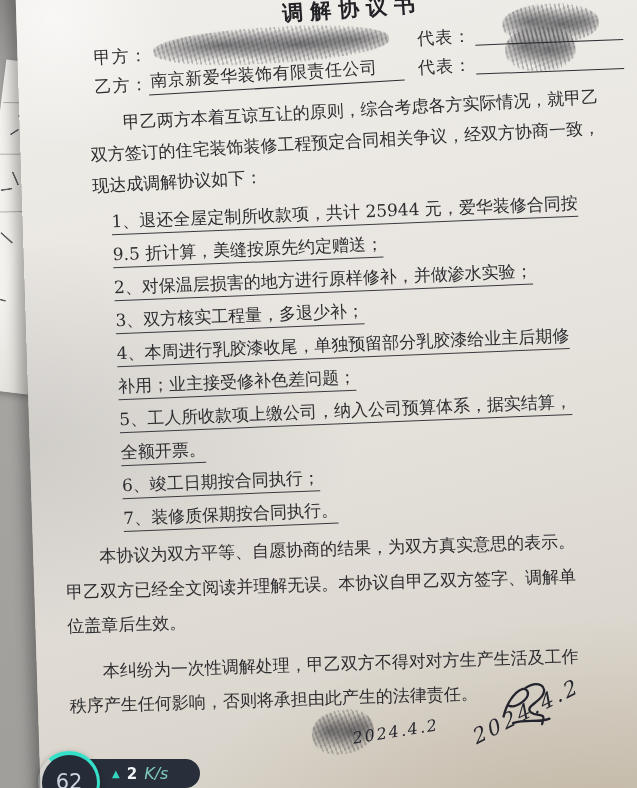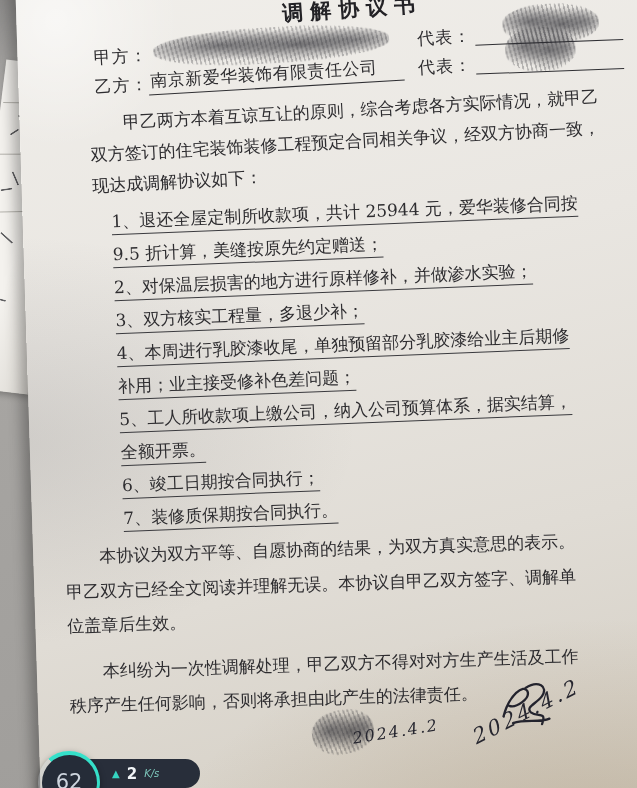--- a/index.html
+++ b/index.html
@@ -87,21 +87,21 @@
   
   .net-widget{position:absolute;left:38px;top:751px;z-index:10;width:170px;height:60px;}
   .net-pill{
     position:absolute;left:46px;top:8px;width:116px;height:29px;
     background:rgba(26,33,46,.93);border-radius:5px 15px 15px 5px;
     display:flex;align-items:center;gap:7px;padding-left:28px;box-sizing:border-box;
     font-family:"DejaVu Sans","Liberation Sans",sans-serif;
   }
   .up-arrow{color:#35d4c0;font-size:10px;line-height:1;}
   .speed-val{color:#f2f5f8;font-size:15px;font-weight:bold;}
-  .speed-unit{color:#7fcabe;font-size:10px;font-style:italic;}
+  .speed-unit{color:#7fcabe;font-size:16px;font-style:italic;}
   .gauge{
     position:absolute;left:0;top:0;width:62px;height:62px;border-radius:50%;
     background:conic-gradient(from -42deg,#35e0c9 0 148deg,rgba(190,200,210,.28) 148deg 360deg);
     box-shadow:0 2px 6px rgba(0,0,0,.35);
   }
   .gauge-inner{
     position:absolute;inset:3.5px;border-radius:50%;background:#252c38;
     display:flex;align-items:center;justify-content:center;
     color:#cdd4dd;font-size:21px;font-family:"DejaVu Sans","Liberation Sans",sans-serif;
   }

